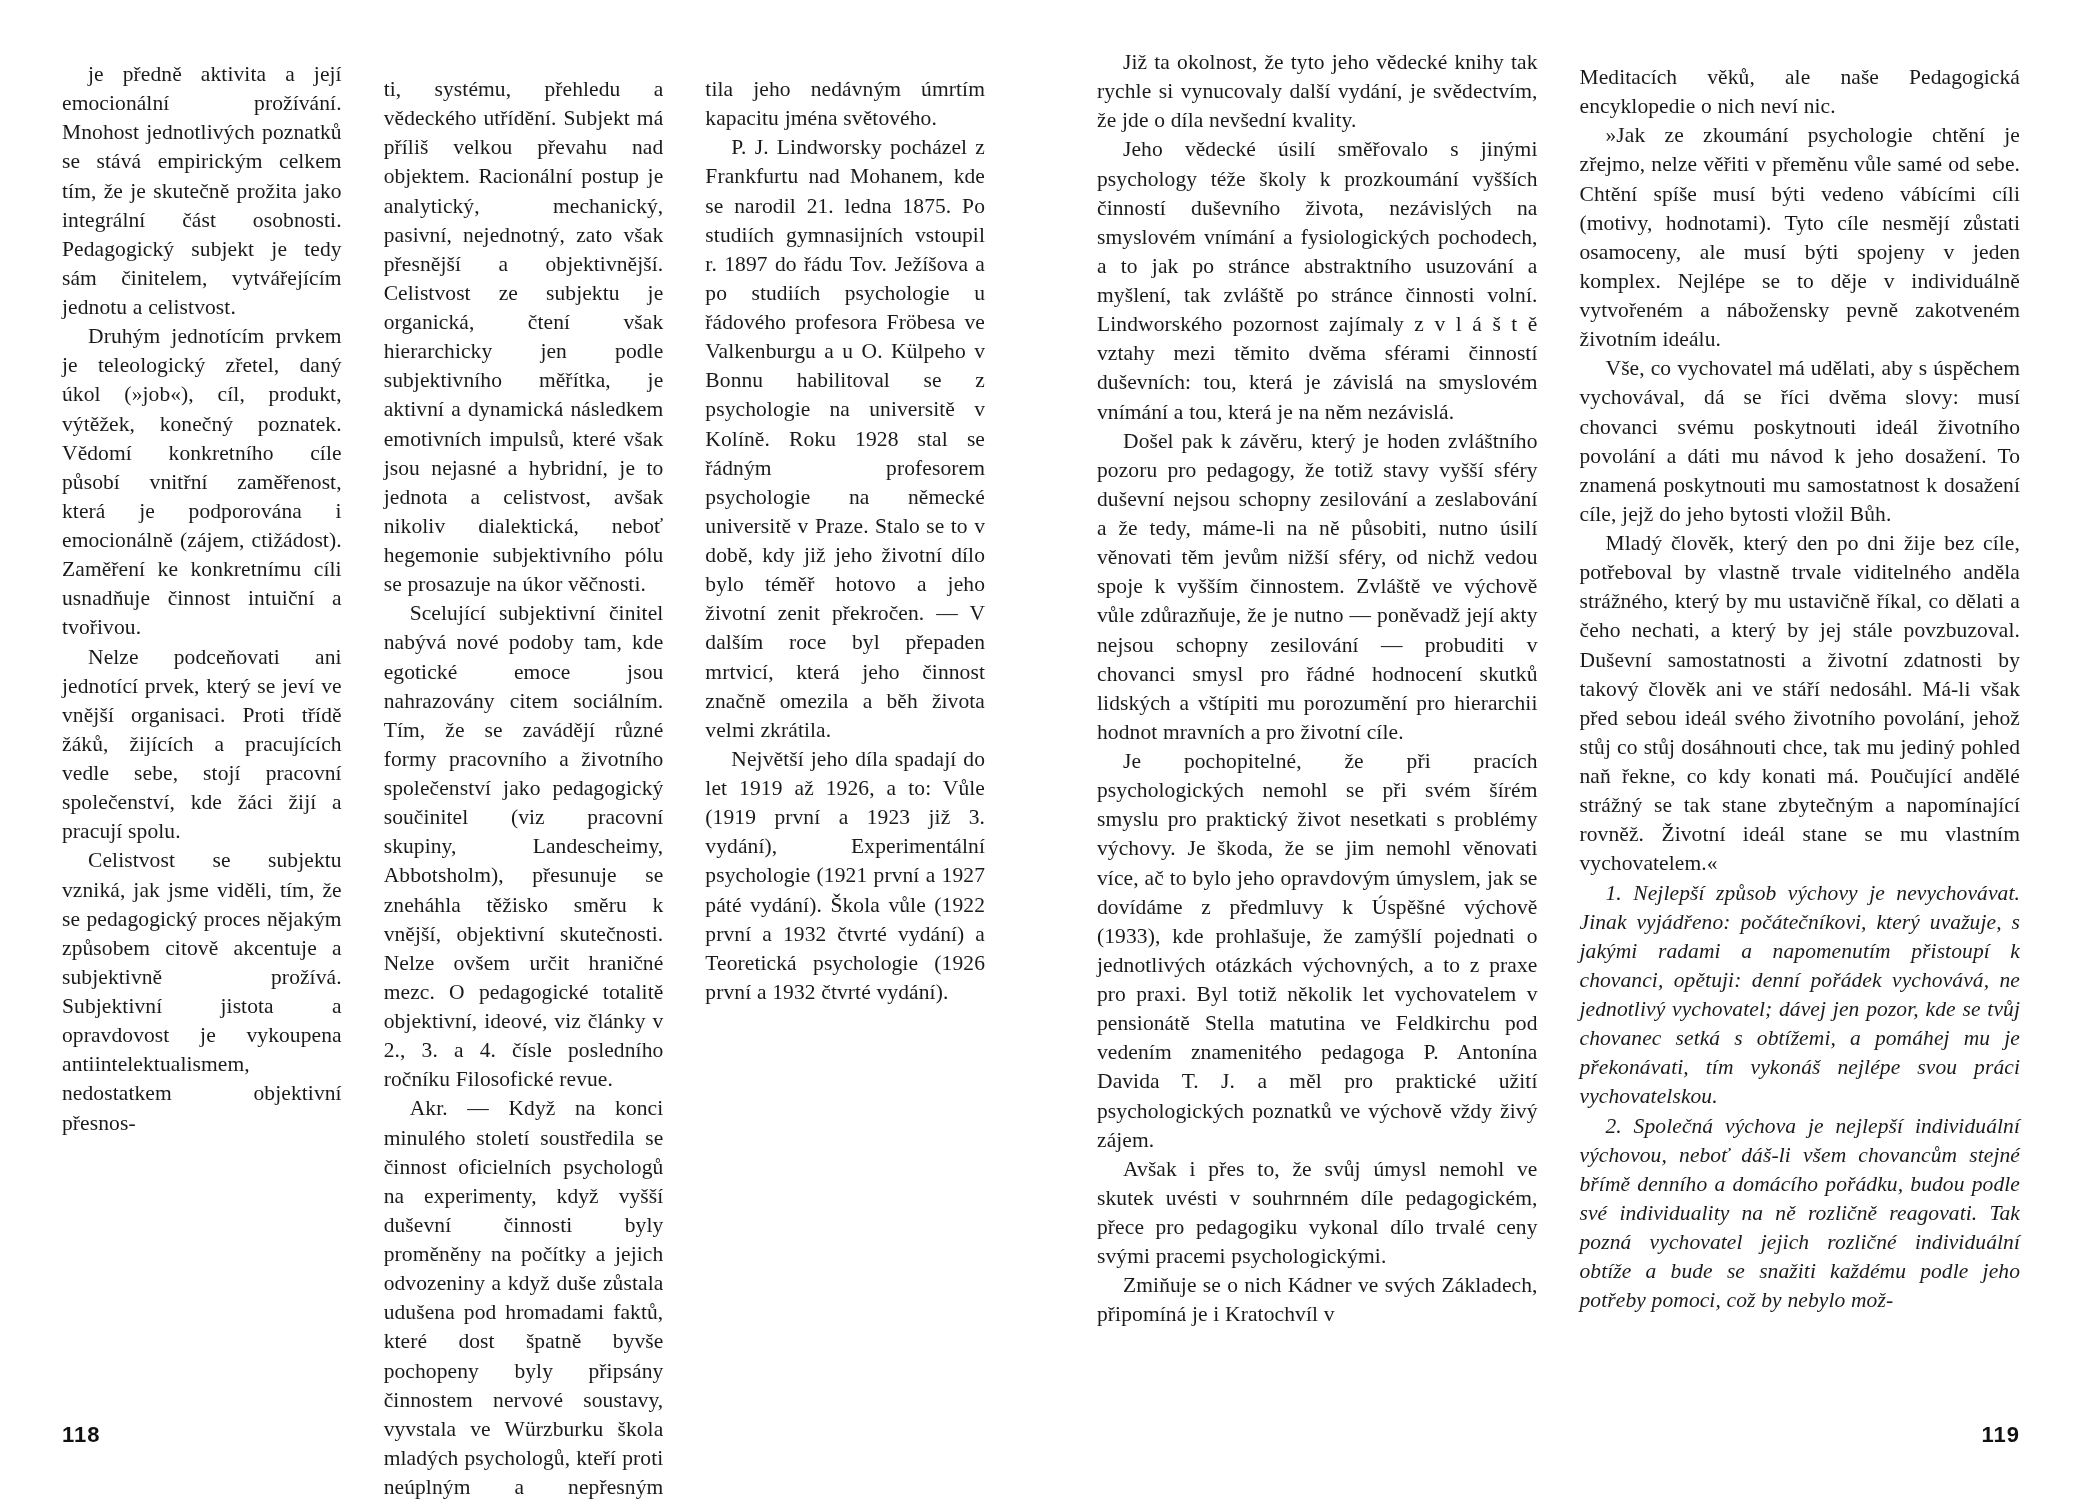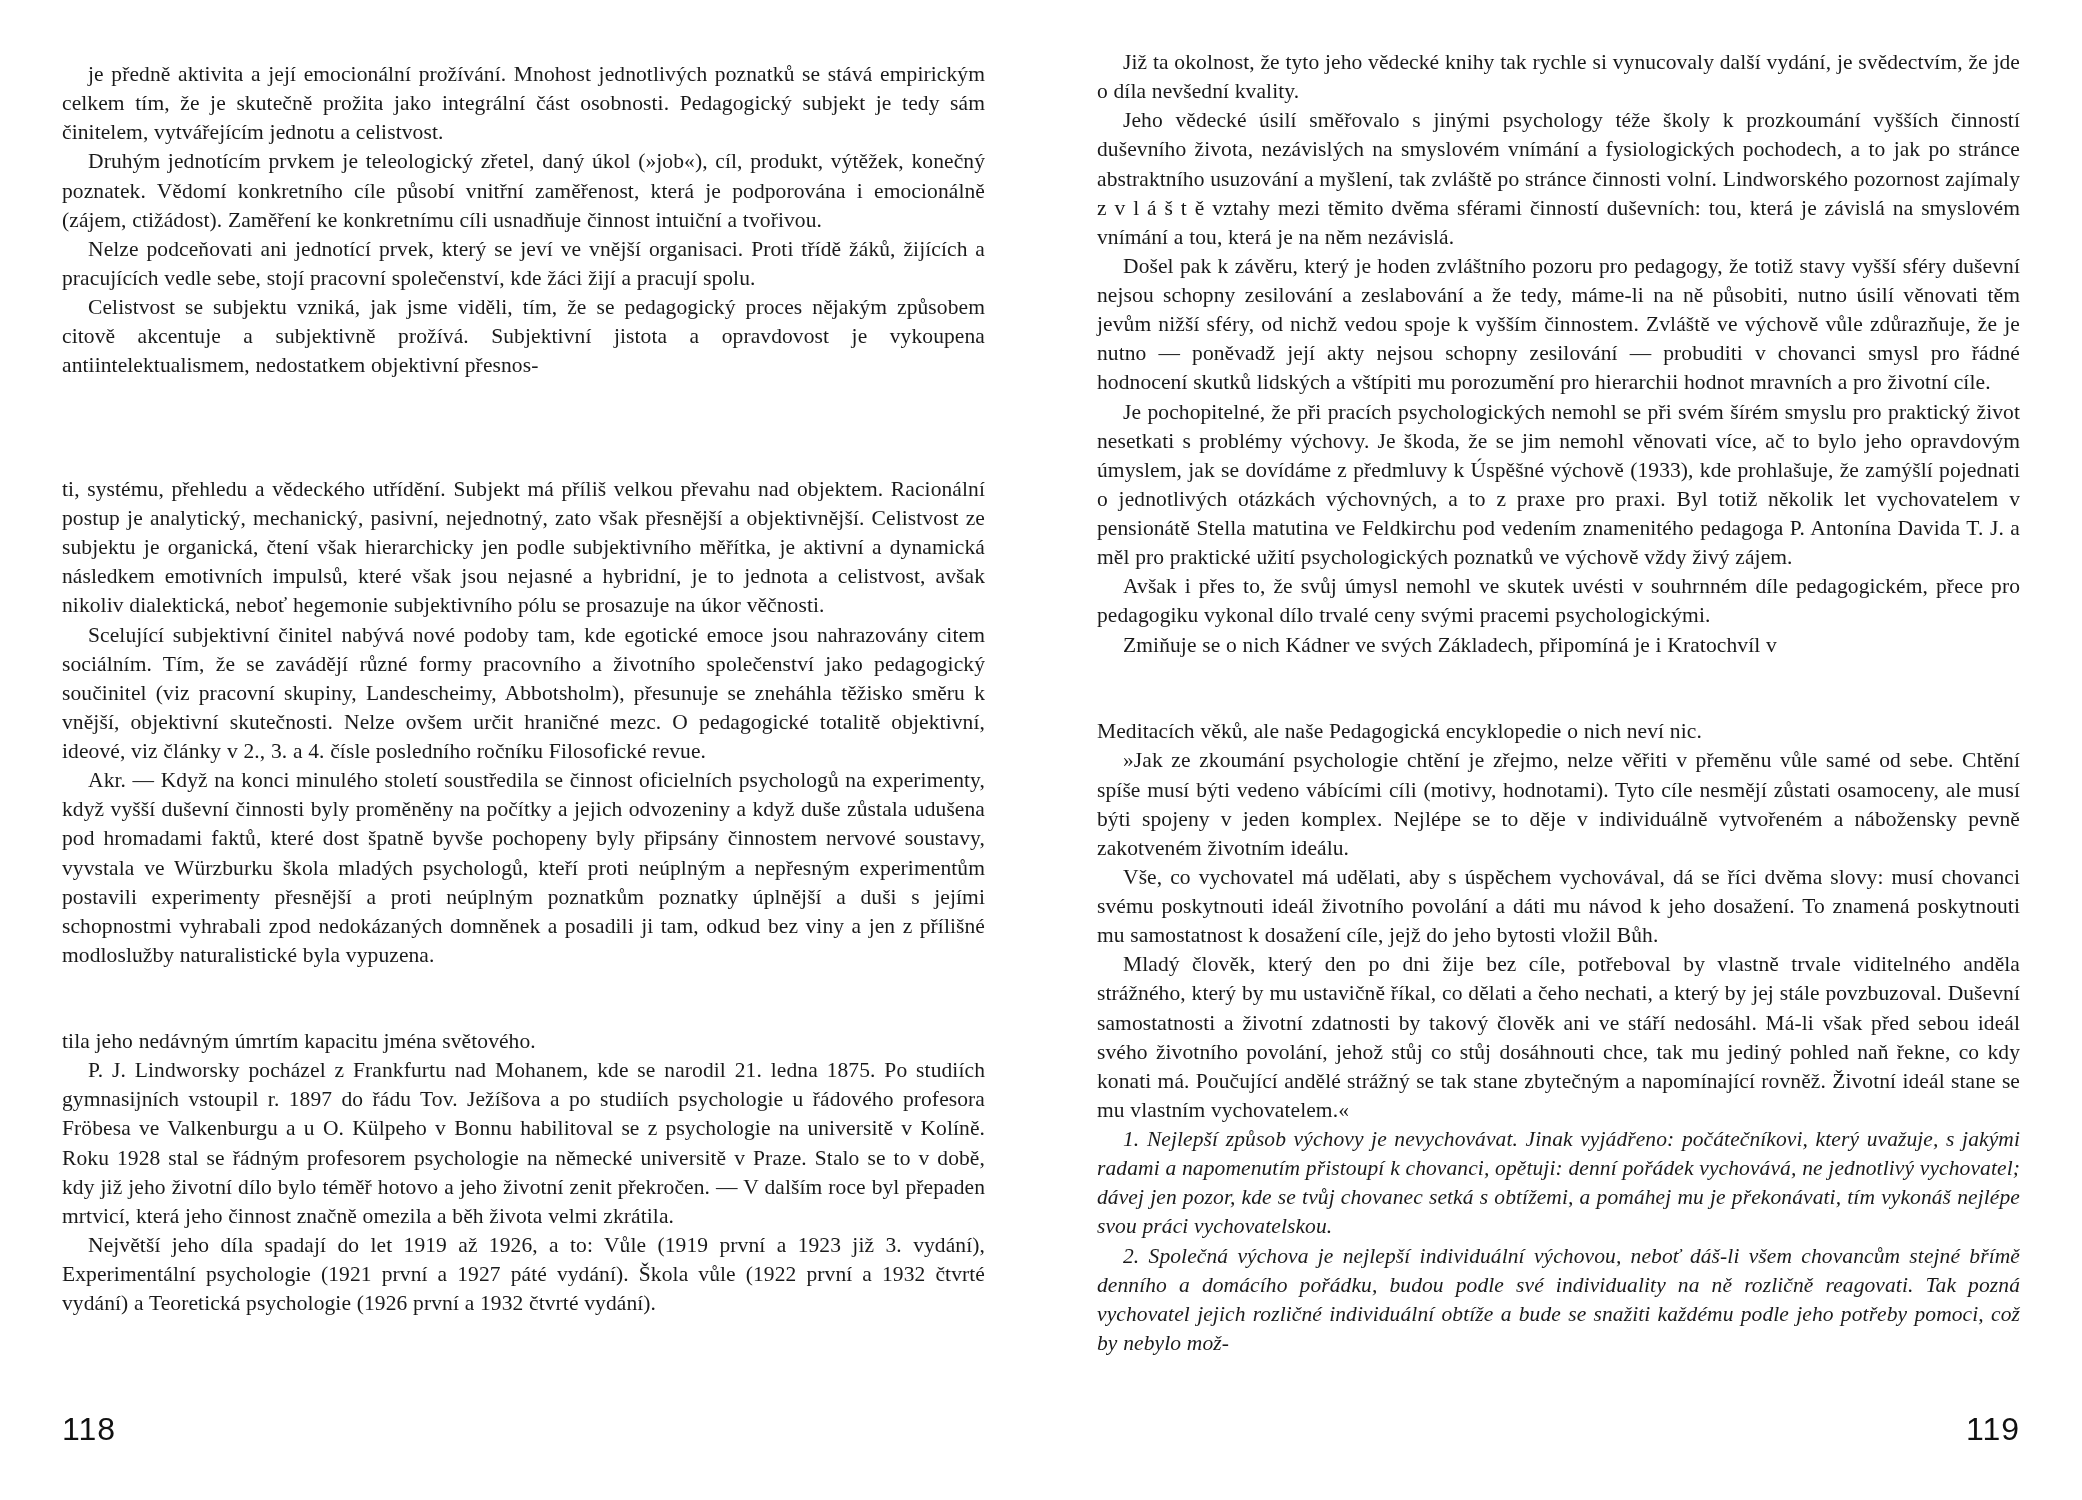--- a/index.html
+++ b/index.html
@@ -28,21 +28,21 @@
     flex: 1 1 50%;
   }
   .page-left {
     padding: 60px 56px 0 62px;
   }
   .page-right {
     padding: 48px 62px 0 56px;
   }
   .columns {
     display: flex;
-    flex-direction: column;
+    flex-direction: row;
     gap: 42px;
     height: 1310px;
   }
   .col {
     flex: 1 1 50%;
     min-width: 0;
   }
   p.para {
     margin: 0;
     text-align: justify;
@@ -70,22 +70,22 @@
     padding-left: 34px;
     font-family: "Liberation Sans", sans-serif;
   }
   .it {
     font-style: italic;
   }
   .folio {
     position: absolute;
     bottom: 52px;
     font-family: "Liberation Sans", sans-serif;
-    font-weight: normal;
-    font-size: 32px;
+    font-weight: bold;
+    font-size: 22px;
     letter-spacing: 1px;
     color: #111;
   }
   .folio-left {
     left: 62px;
   }
   .folio-right {
     right: 62px;
   }
 </style>

